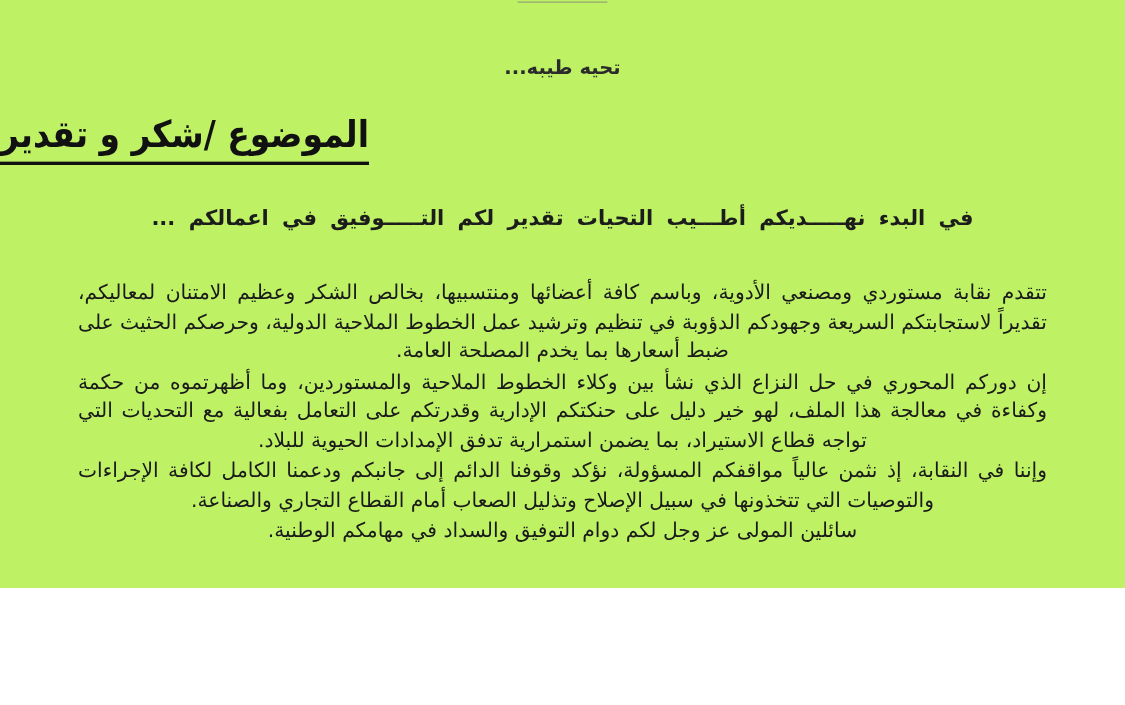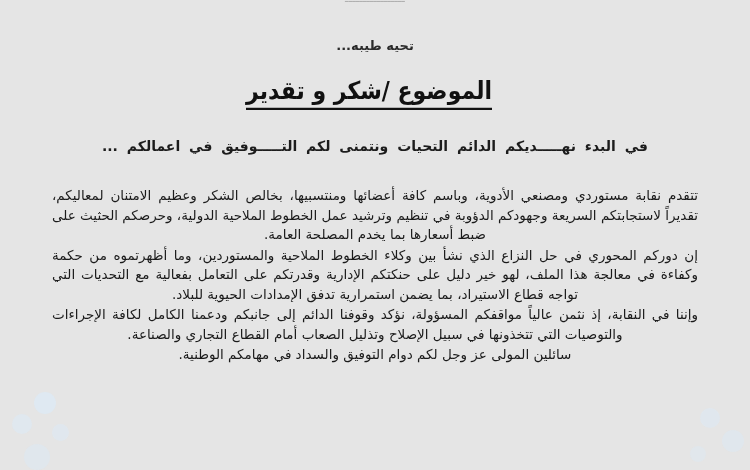--- a/index.html
+++ b/index.html
@@ -5,22 +5,22 @@
 <style>
   html, body {
     margin: 0;
     padding: 0;
     background: #ffffff;
   }
 
   #page {
     position: relative;
     width: 750px;
-    height: 470px;
-    background: #e5e5e5;
+    height: 392px;
+    background: #bef264;
     overflow: hidden;
     font-family: "DejaVu Sans", "Liberation Sans", sans-serif;
     direction: rtl;
     text-decoration: underline;
   }
 
   
   .blob {
     position: absolute;
     border-radius: 50%;
@@ -61,21 +61,21 @@
     font-weight: 700;
     color: #2b2b2b;
   }
 
   
   .subject-wrap {
     position: absolute;
     top: 80px;
     left: 0;
     right: 12px;
-    text-align: center;
+    text-align: left;
   }
   .subject {
     display: inline-block;
     font-size: 22px;
     font-weight: 700;
     color: #111111;
     border-bottom: 2px solid #111111;
     padding-bottom: 3px;
     letter-spacing: 0px;
     transform: scaleY(1.12);
@@ -143,21 +143,21 @@
   <div class="blob b5"></div>
   <div class="blob b6"></div>
   <div class="blob b7"></div>
 
   <div class="greeting">تحيه طيبه...</div>
 
   <div class="subject-wrap">
     <span class="subject">الموضوع /شكر و تقدير</span>
   </div>
 
-  <div class="opening">في البدء نهـــــديكم الدائم التحيات ونتمنى لكم التـــــوفيق في اعمالكم ...</div>
+  <div class="opening">في البدء نهـــــديكم أطـــيب التحيات تقدير لكم التـــــوفيق في اعمالكم ...</div>
 
   <div class="body-block">
     <p class="para">تتقدم نقابة مستوردي ومصنعي الأدوية، وباسم كافة أعضائها ومنتسبيها، بخالص الشكر وعظيم الامتنان لمعاليكم، تقديراً لاستجابتكم السريعة وجهودكم الدؤوبة في تنظيم وترشيد عمل الخطوط الملاحية الدولية، وحرصكم الحثيث على ضبط أسعارها بما يخدم المصلحة العامة.</p>
     <p class="para">إن دوركم المحوري في حل النزاع الذي نشأ بين وكلاء الخطوط الملاحية والمستوردين، وما أظهرتموه من حكمة وكفاءة في معالجة هذا الملف، لهو خير دليل على حنكتكم الإدارية وقدرتكم على التعامل بفعالية مع التحديات التي تواجه قطاع الاستيراد، بما يضمن استمرارية تدفق الإمدادات الحيوية للبلاد.</p>
     <p class="para">وإننا في النقابة، إذ نثمن عالياً مواقفكم المسؤولة، نؤكد وقوفنا الدائم إلى جانبكم ودعمنا الكامل لكافة الإجراءات والتوصيات التي تتخذونها في سبيل الإصلاح وتذليل الصعاب أمام القطاع التجاري والصناعة.</p>
     <p class="para single">سائلين المولى عز وجل لكم دوام التوفيق والسداد في مهامكم الوطنية.</p>
   </div>
 
 
 </div>

